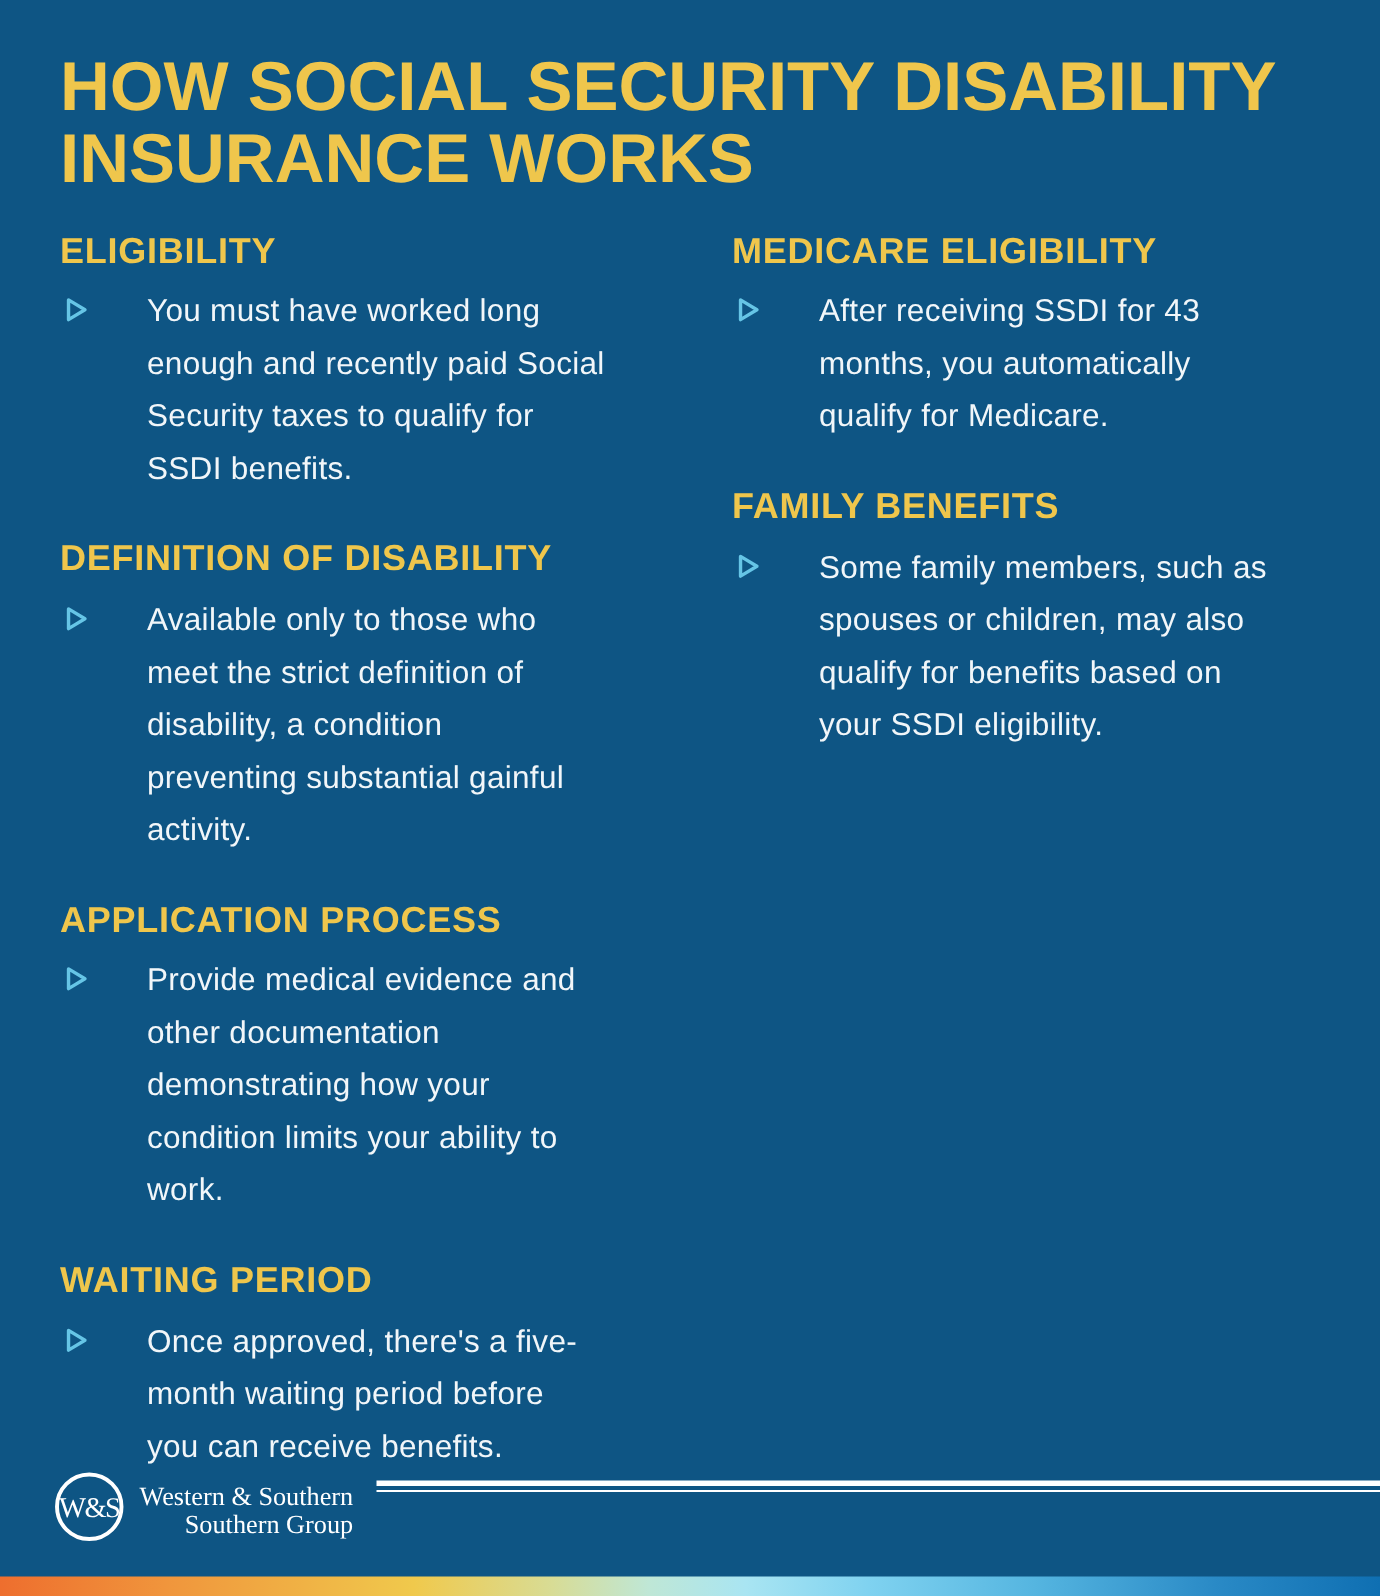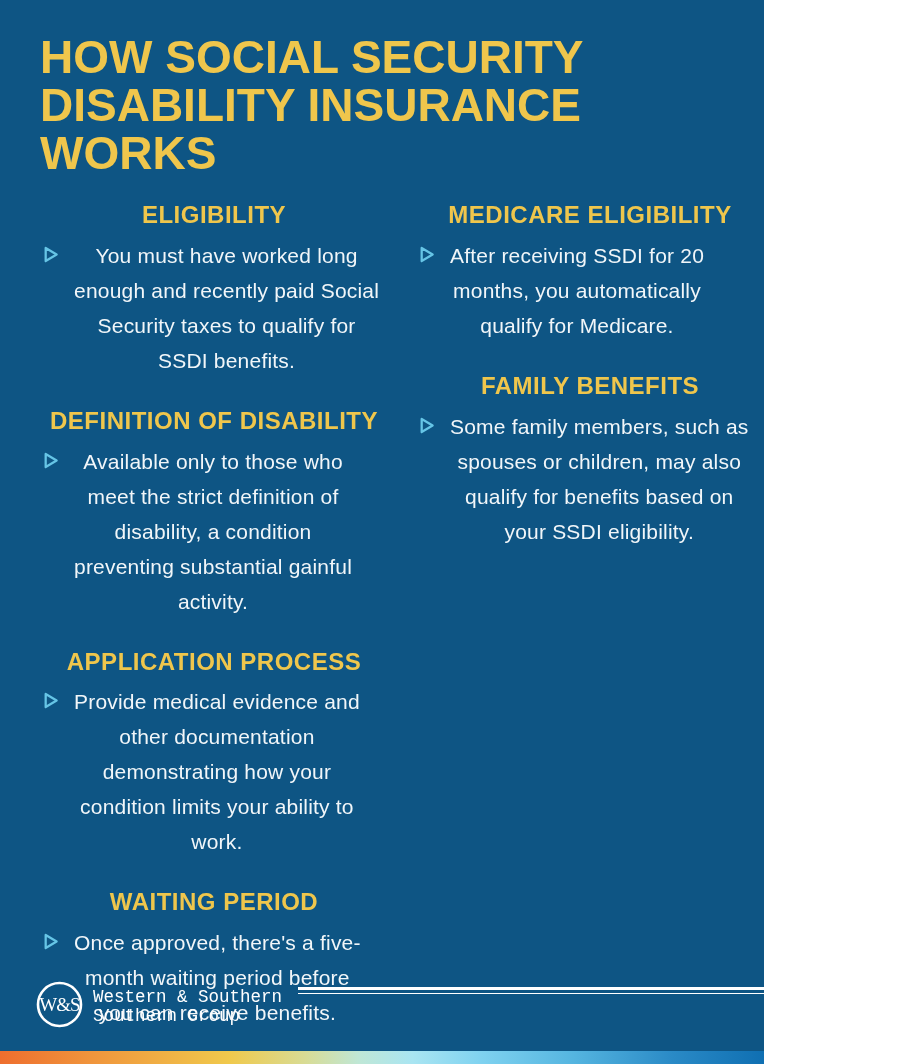--- a/index.html
+++ b/index.html
@@ -1,47 +1,47 @@
 <!DOCTYPE html>
 <html style="--background: #0e5584; --heading_yellow: #efc64c; --body_text: #f1f6f9; --bullet_cyan: #66c5e6; --footer_line_white: #ffffff;"><head>
 <meta charset="utf-8">
 <style>
   html,body { margin:0; padding:0; }
   .page {
     position:relative;
-    width:764px; height:1064px;
+    width:920px; height:1064px;
     background: var(--background, #0e5584);
     font-family:"Liberation Sans", sans-serif;
     overflow:hidden;
   }
   .title {
     margin:34px 40px 0 40px;
     max-width:880px;
     font-size:46px;
     line-height:1.04;
     font-weight:bold;
     color: var(--heading_yellow, #efc64c);
     letter-spacing:0px;
   }
   .columns {
     display:flex;
     gap:28px;
     margin:24px 0 0 40px;
   }
-  .col { width:420px;text-align:center; }
+  .col { width:420px; }
   .sec { margin-bottom:29px; }
   .sec h2 {
     margin:0 0 9px 0;
     font-size:24px;
     font-weight:bold;
     letter-spacing:0.5px;
     color: var(--heading_yellow, #efc64c);
     line-height:1.15;
   }
-  .item { display:flex; align-items:flex-start; }
+  .item { display:flex; align-items:flex-start;gap:24px; }
   .bullet { flex:0 0 auto; width:21px; height:21px; margin-top:6px; color: var(--bullet_cyan, #66c5e6); }
   .bullet svg { display:block; width:21px; height:21px; }
   .item p {
     margin:0 0 0 13px;
     font-size:21px;
     line-height:35px;
     letter-spacing:0.2px;
     color: var(--body_text, #f1f6f9);
     white-space:pre-line;
   }
@@ -54,25 +54,26 @@
   .ws-logo { flex:0 0 auto; width:47px; height:47px; color:#fdba74; }
   .ws-logo svg { display:block; width:47px; height:47px; }
   .ws-logo text {
     font-family:"Liberation Serif", serif;
     fill:#ffffff;
     font-size:19px;
     letter-spacing:-1px;
   }
   .brand {
     margin:7px 0 0 10px;
-    font-family:Liberation Mono, monospace;
+    font-family:Liberation Serif, serif;
     font-size:17.5px;
     line-height:1.1;
     color:#ffffff;
     white-space:nowrap;
+    text-align:right;
   }
   .rule {
     flex:1 1 auto;
     margin:6px 0 0 16px;
     height:8px;
     background:linear-gradient(to bottom,
       #ffffff 0px, #ffffff 3.5px,
       transparent 3.5px, transparent 6px,
       #ffffff 6px, #ffffff 7.5px,
       transparent 7.5px);
@@ -165,21 +166,21 @@
 
 
       <section class="sec">
         <h2>MEDICARE ELIGIBILITY</h2>
         <div class="item">
           <span class="bullet">
             <svg viewBox="0 0 24 24" fill="none" stroke="currentColor" stroke-width="2.6" stroke-linejoin="round">
                 <path d="M6.5 4.5 L19 12 L6.5 19.5 Z"></path>
               </svg>
           </span>
-          <p>After receiving SSDI for 20
+          <p>After receiving SSDI for 43
 months, you automatically
 qualify for Medicare.</p>
         </div>
       </section>
 
       <section class="sec">
         <h2>FAMILY BENEFITS</h2>
         <div class="item">
           <span class="bullet">
             <svg viewBox="0 0 24 24" fill="none" stroke="currentColor" stroke-width="2.6" stroke-linejoin="round">

